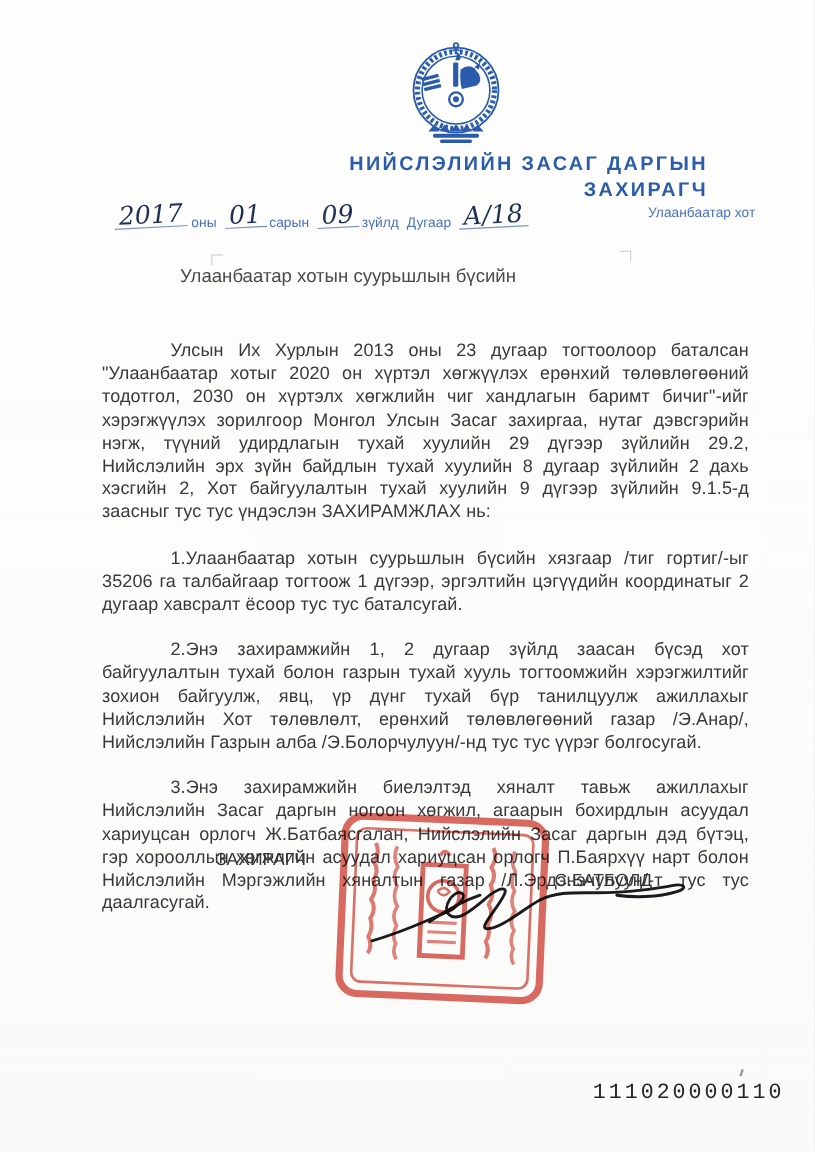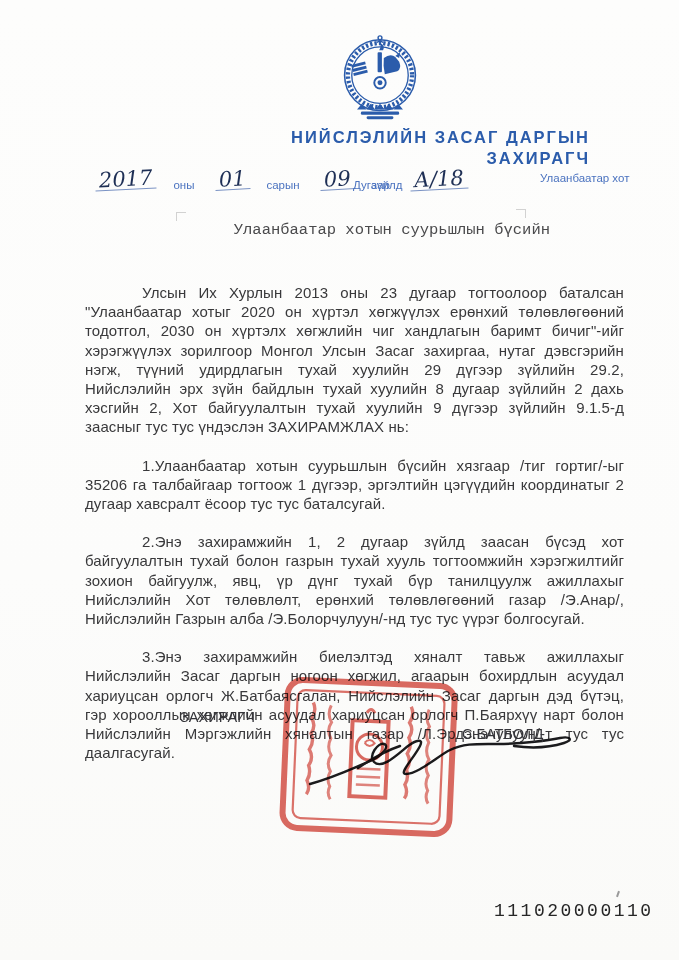--- a/index.html
+++ b/index.html
@@ -17,25 +17,25 @@
   
   .dateline{position:absolute;top:162px;left:0;width:679px;height:42px;font-size:11.5px;color:#4a72bf;}
   .hw{
     font-family:"DejaVu Serif",serif;font-style:italic;font-size:21px;color:#1e2f55;
     display:inline-block;transform:rotate(-3deg);line-height:18px;
   }
   .uline{border-bottom:1.5px solid #7b93c4;padding:0 4px 1px 4px;}
   .dl-left{position:absolute;left:95px;top:8px;white-space:nowrap;}
   .dl-num{position:absolute;left:336px;top:8px;white-space:nowrap;}
   .dl-city{position:absolute;left:540px;top:10px;white-space:nowrap;}
-  .dl-lab{margin:0 17px;position:relative;top:3px;}
+  .dl-lab{margin:0 3px;position:relative;top:3px;}
   
   .doc-title{
     position:absolute;left:350px;top:220px;transform:translateX(-50%);
-    text-align:right;font-size:15.5px;line-height:21px;color:#4a4a4c;width:400px;font-family:Liberation Mono, monospace;
+    text-align:left;font-size:15.5px;line-height:21px;color:#4a4a4c;width:400px;
   }
   .crop{position:absolute;width:9px;height:8px;opacity:.55;}
   .crop-l{left:176px;top:212px;border-left:1px solid #b0b0b0;border-top:1px solid #b0b0b0;}
   .crop-r{left:516px;top:209px;border-right:1px solid #b0b0b0;border-top:1px solid #b0b0b0;}
   
   .body{
     position:absolute;left:85px;top:283px;width:539px;
     font-size:15px;line-height:19.2px;text-align:justify;letter-spacing:.1px;color:#39393b;
   }
   .body p{margin:0 0 19px 0;text-indent:57px;}

